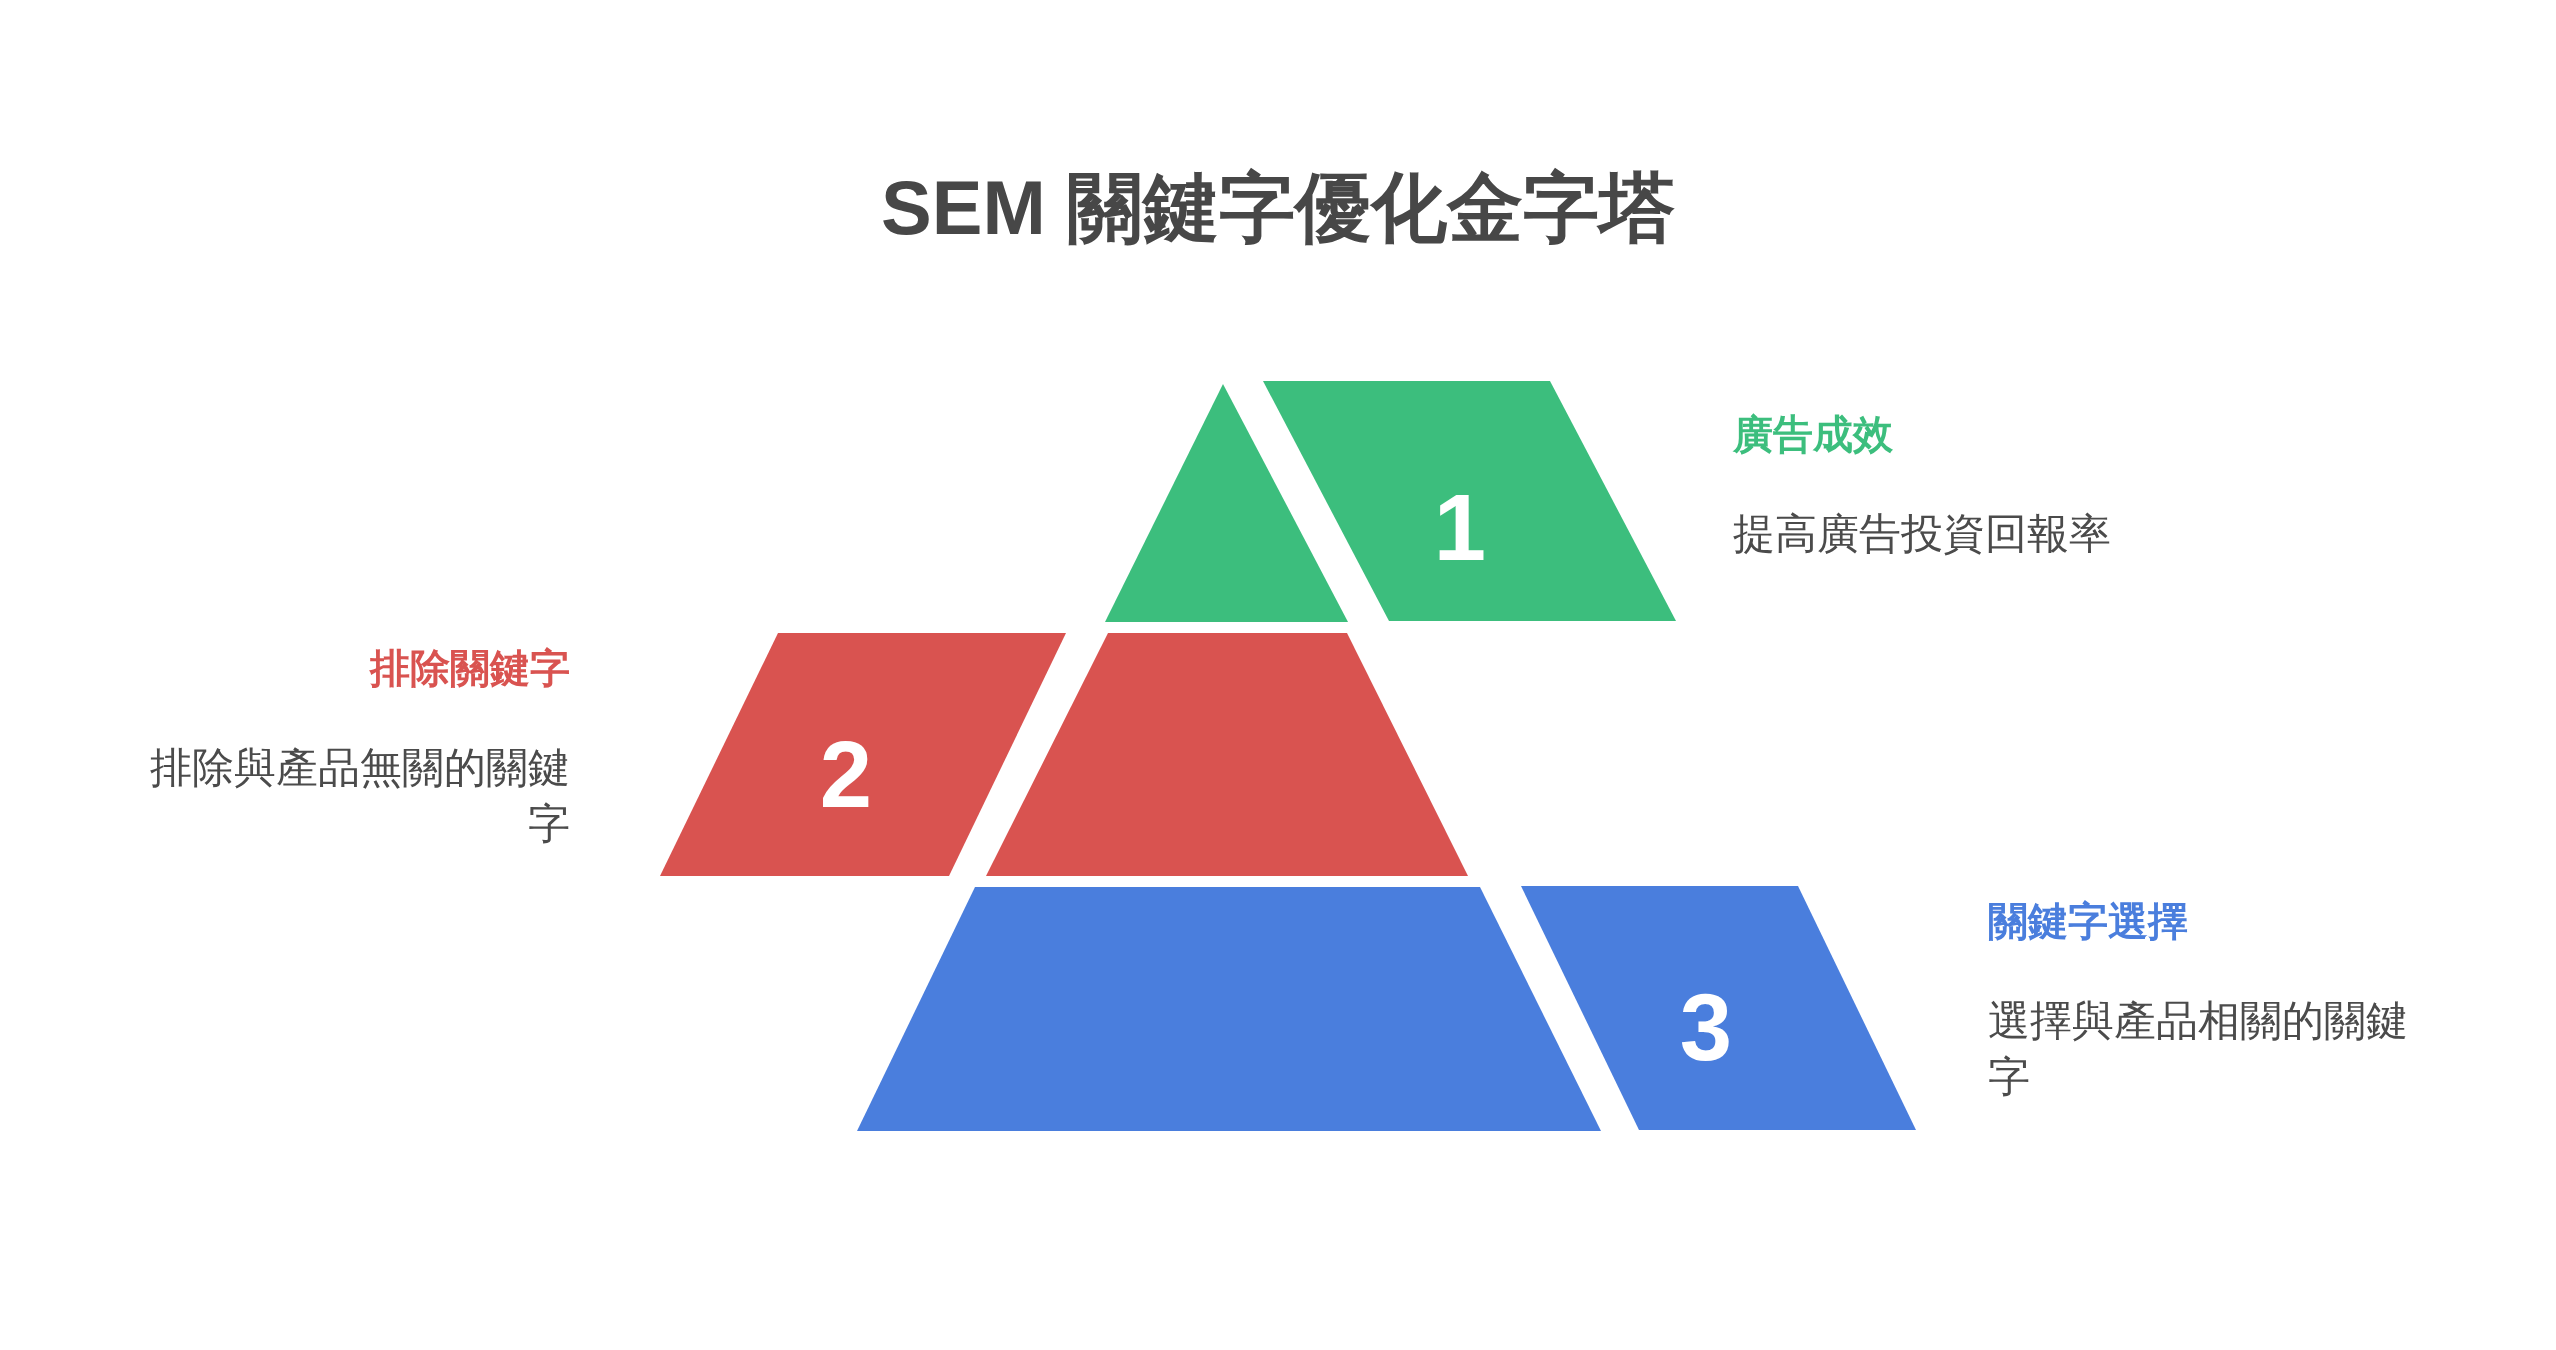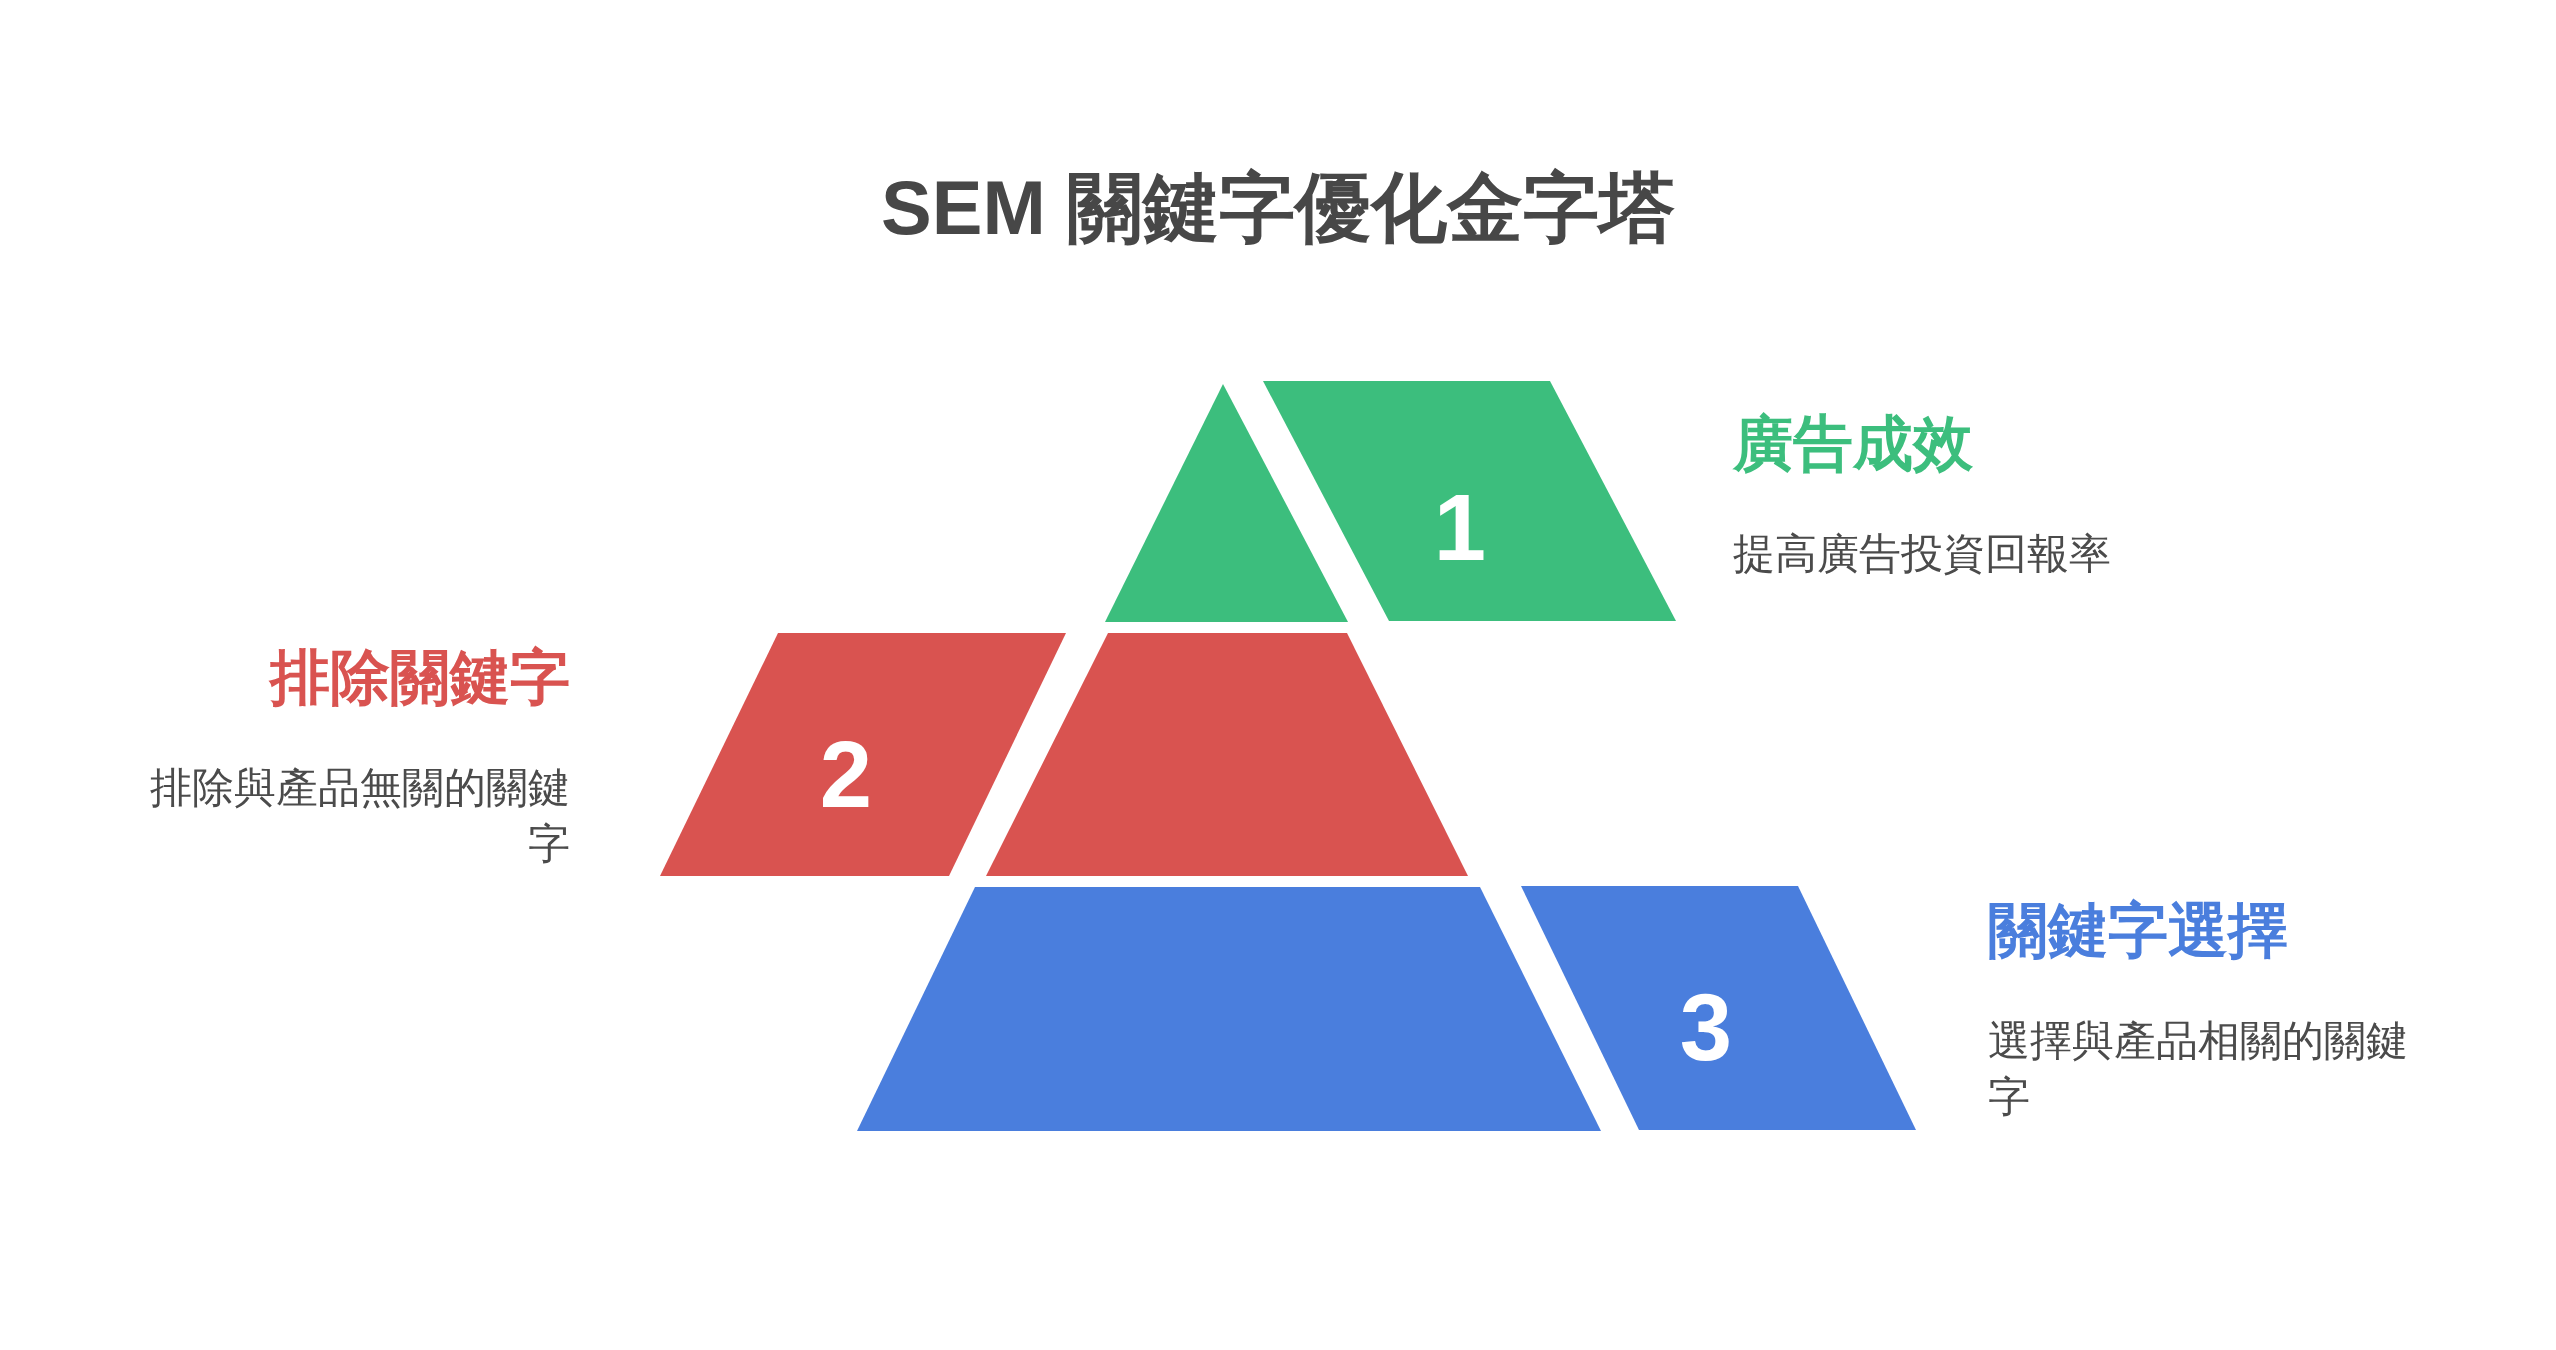--- a/index.html
+++ b/index.html
@@ -43,21 +43,21 @@
     font-family: "Liberation Sans", "DejaVu Sans", sans-serif;
     font-size: 94px;
     font-weight: 700;
     text-anchor: middle;
   }
   .callout {
     position: absolute;
     width: 460px;
   }
   .callout-heading {
-    font-size: 60px;
+    font-size: 40px;
     line-height: 1;
     font-weight: 700;
     white-space: nowrap;
   }
   .callout-desc {
     margin-top: 52px;
     font-size: 42px;
     line-height: 56px;
     font-weight: 400;
     color: var(--body-gray, #4b4b4b);

